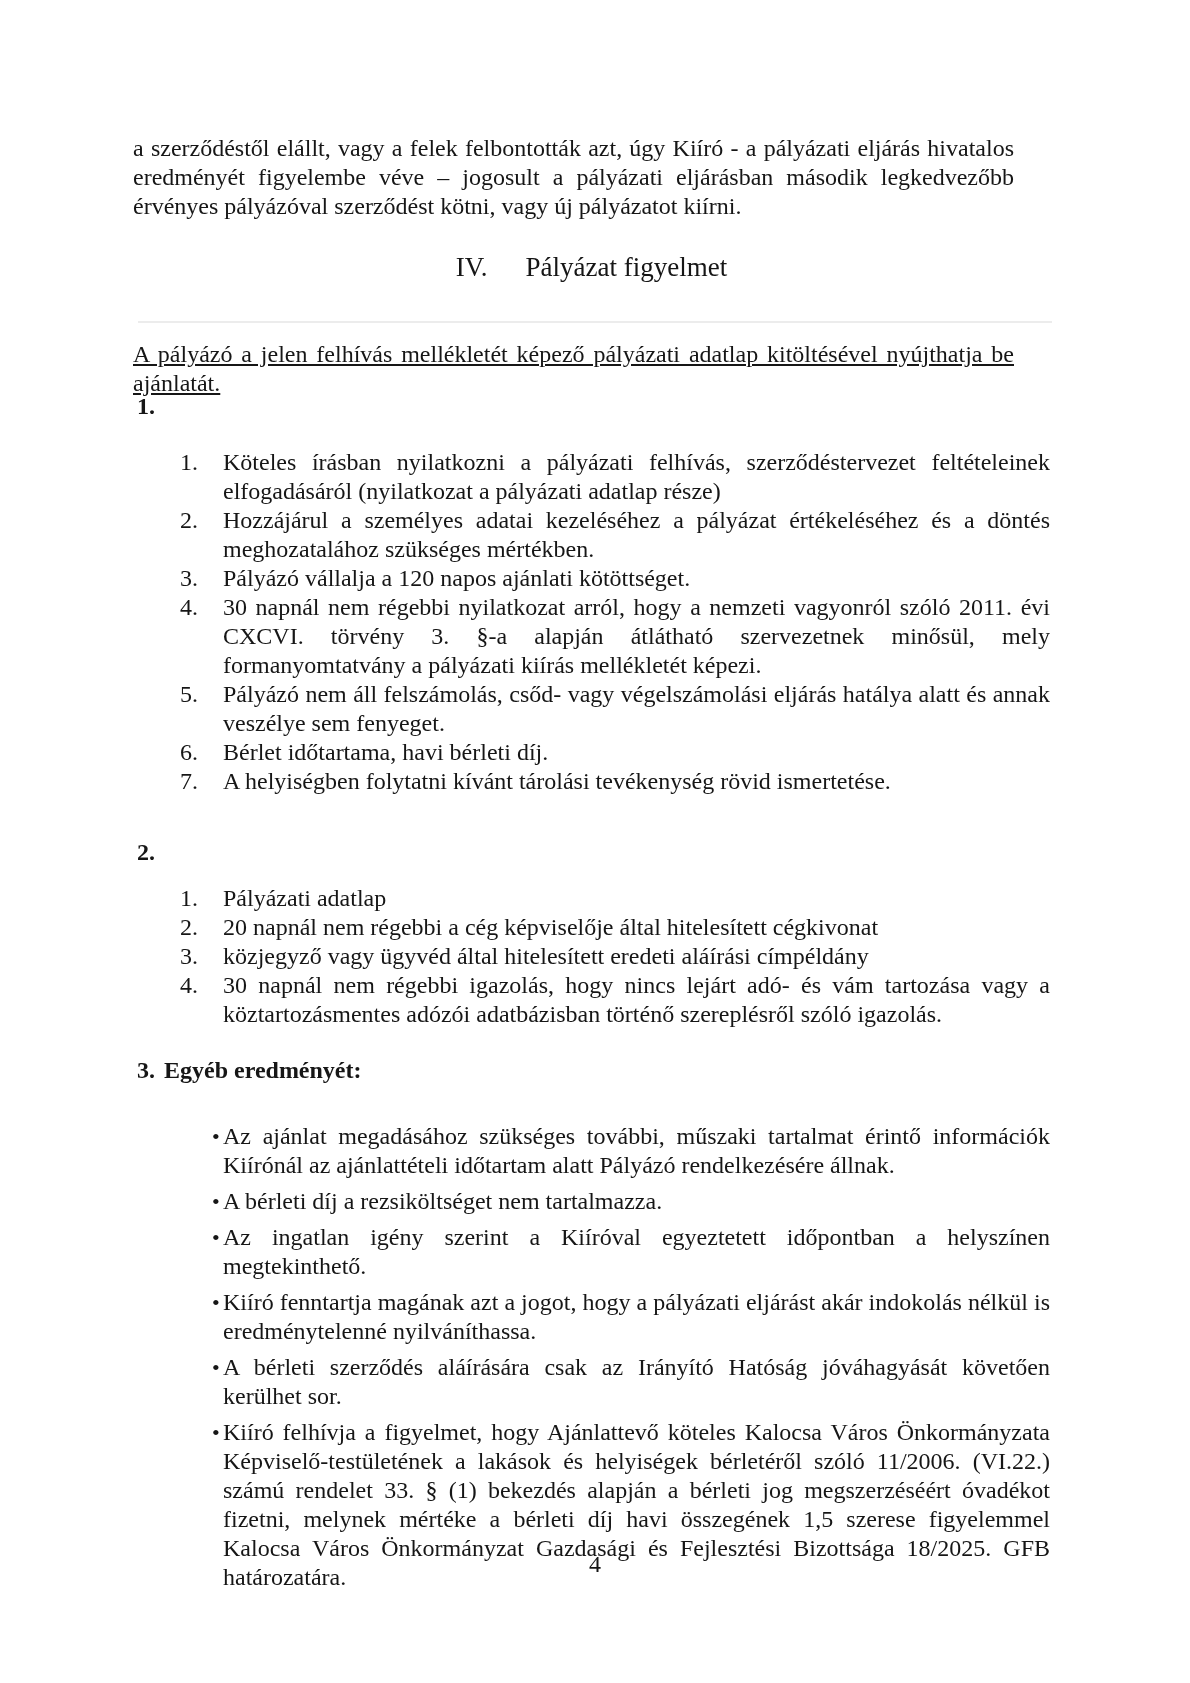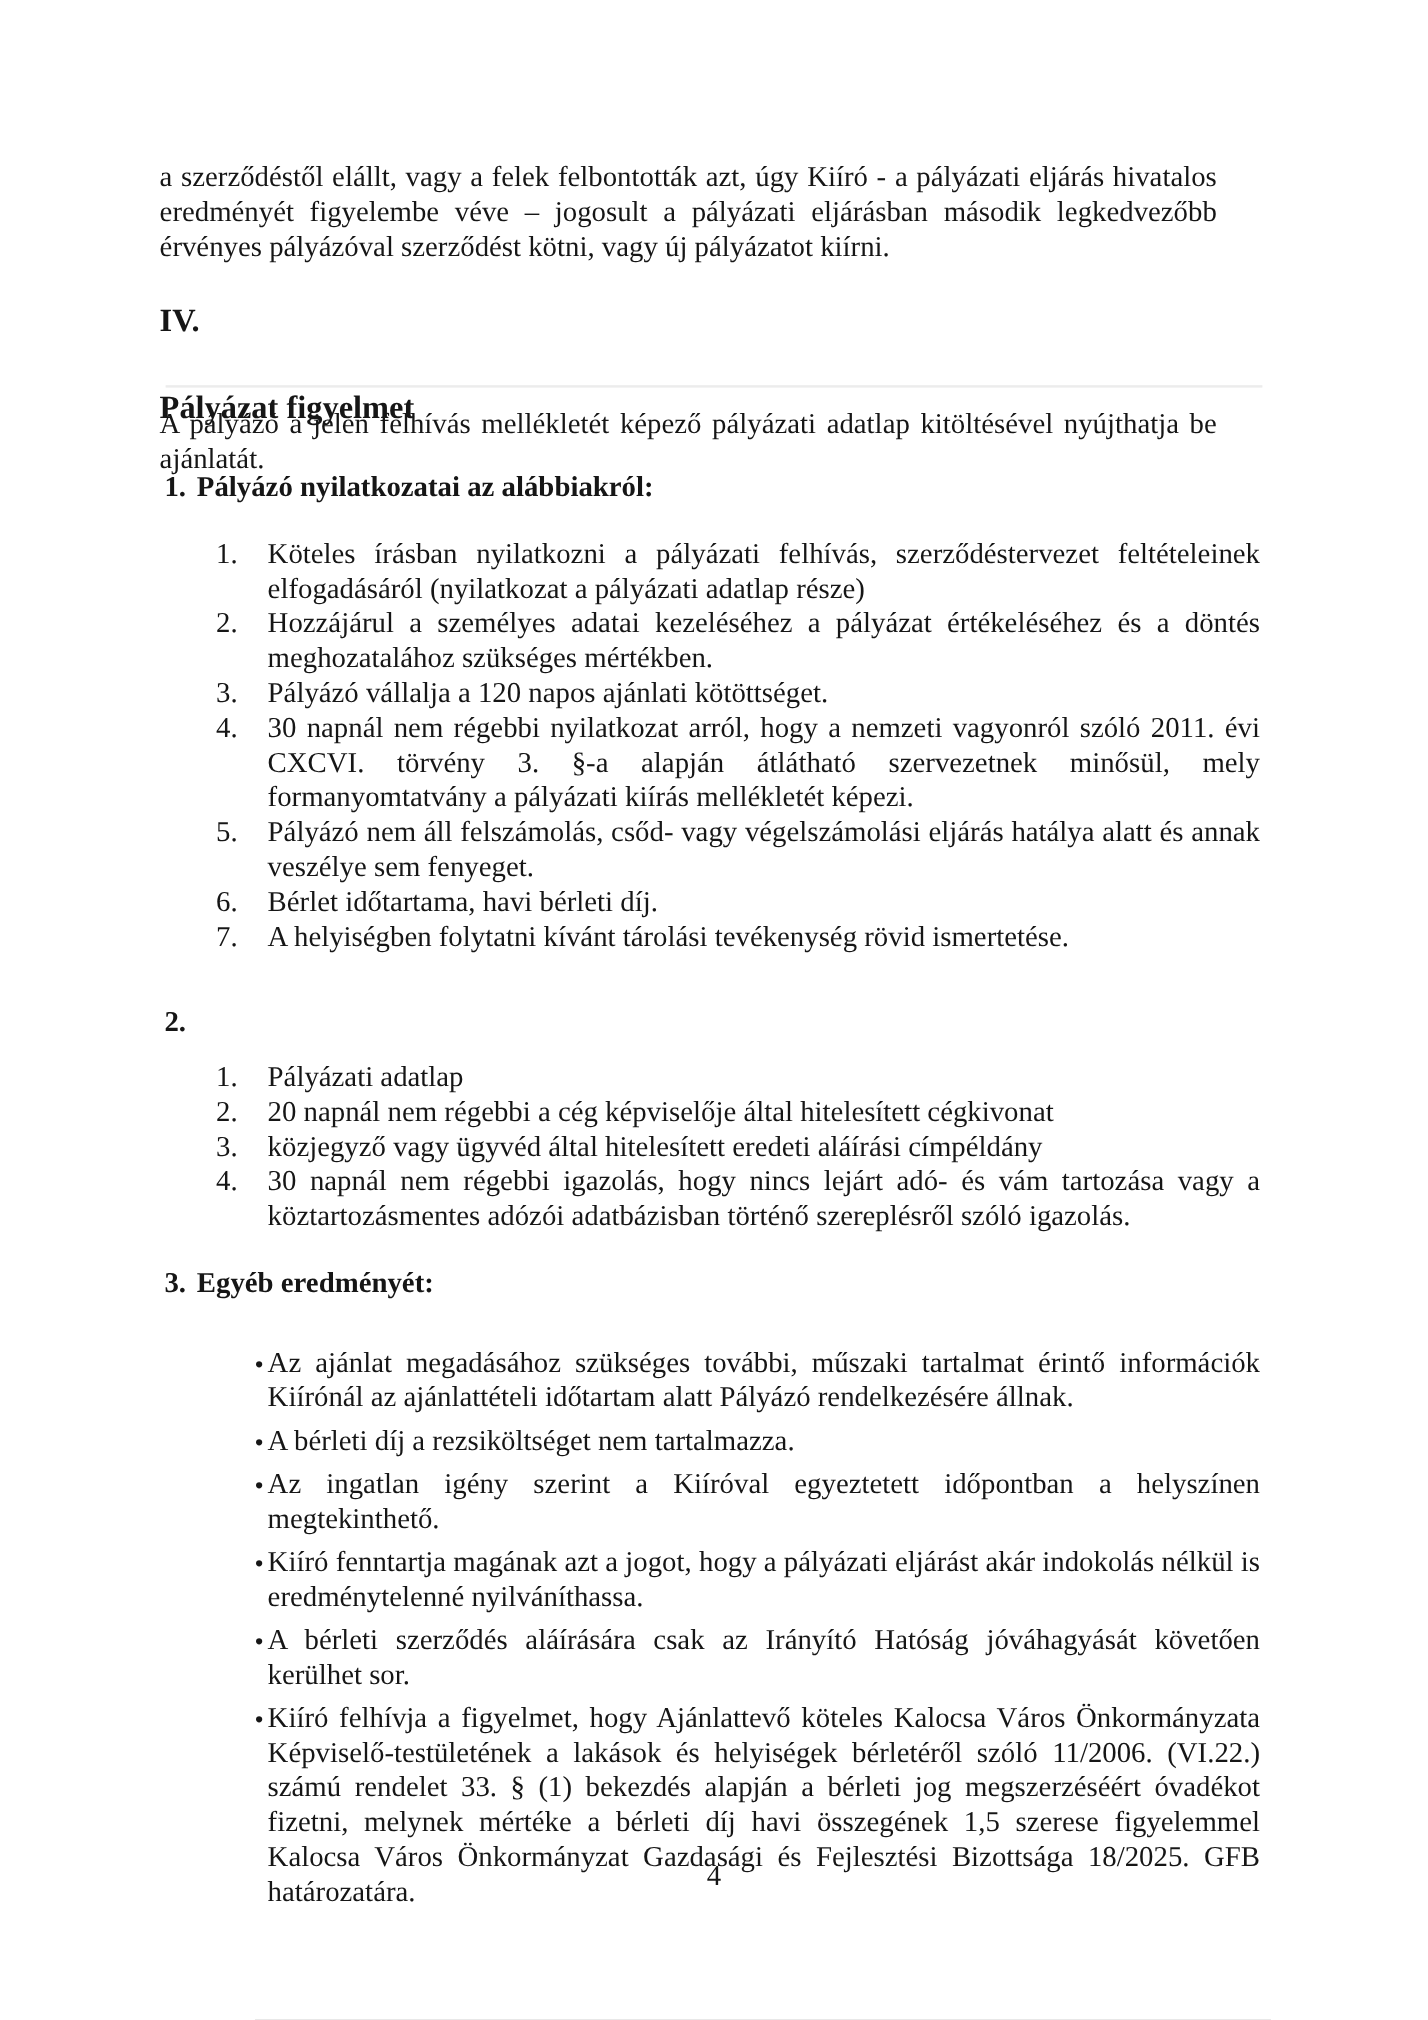--- a/index.html
+++ b/index.html
@@ -19,26 +19,26 @@
   .content-left{left:133px;width:917px;}
 
   
   .pos-p1{top:134px;}
   .para{margin-left:36px;width:881px;text-align:justify;}
 
   
   .pos-h-main{top:250px;}
   .main-heading{
     display:flex;justify-content:center;align-items:baseline;gap:38px;
-    font-weight:700;font-size:27px;line-height:34px;flex-direction:column;
+    font-weight:400;font-size:27px;line-height:34px;
   }
 
   .rule{left:138px;top:321px;width:914px;height:2px;background:#ececec;}
 
-  .pos-p2{top:340px;}
+  .pos-p2{top:340px;text-decoration:underline;}
 
   
   .sub-heading{
     display:flex;gap:9px;padding-left:4px;
     font-weight:700;font-size:24px;line-height:29px;
   }
   .pos-h1{top:392px;}
   .pos-h2{top:838px;}
   .pos-h3{top:1056px;}
 
@@ -74,21 +74,20 @@
 
   <div class="abs rule"></div>
 
   <div class="abs content-left pos-p2">
     <p class="para" style="margin:0">A pályázó a jelen felhívás mellékletét képező pályázati adatlap kitöltésével nyújthatja be ajánlatát.</p>
   </div>
 
   <div class="abs content-left pos-h1">
     <div class="sub-heading">
       <span>1.</span>
-      <span>Pályázó nyilatkozatai az alábbiakról:</span>
     </div>
   </div>
 
   <div class="abs content-left pos-l1">
     <div class="row">
       <span class="marker">1.</span>
       <span class="rtext">Köteles írásban nyilatkozni a pályázati felhívás, szerződéstervezet feltételeinek elfogadásáról (nyilatkozat a pályázati adatlap része)</span>
     </div>
     <div class="row">
       <span class="marker">2.</span>

